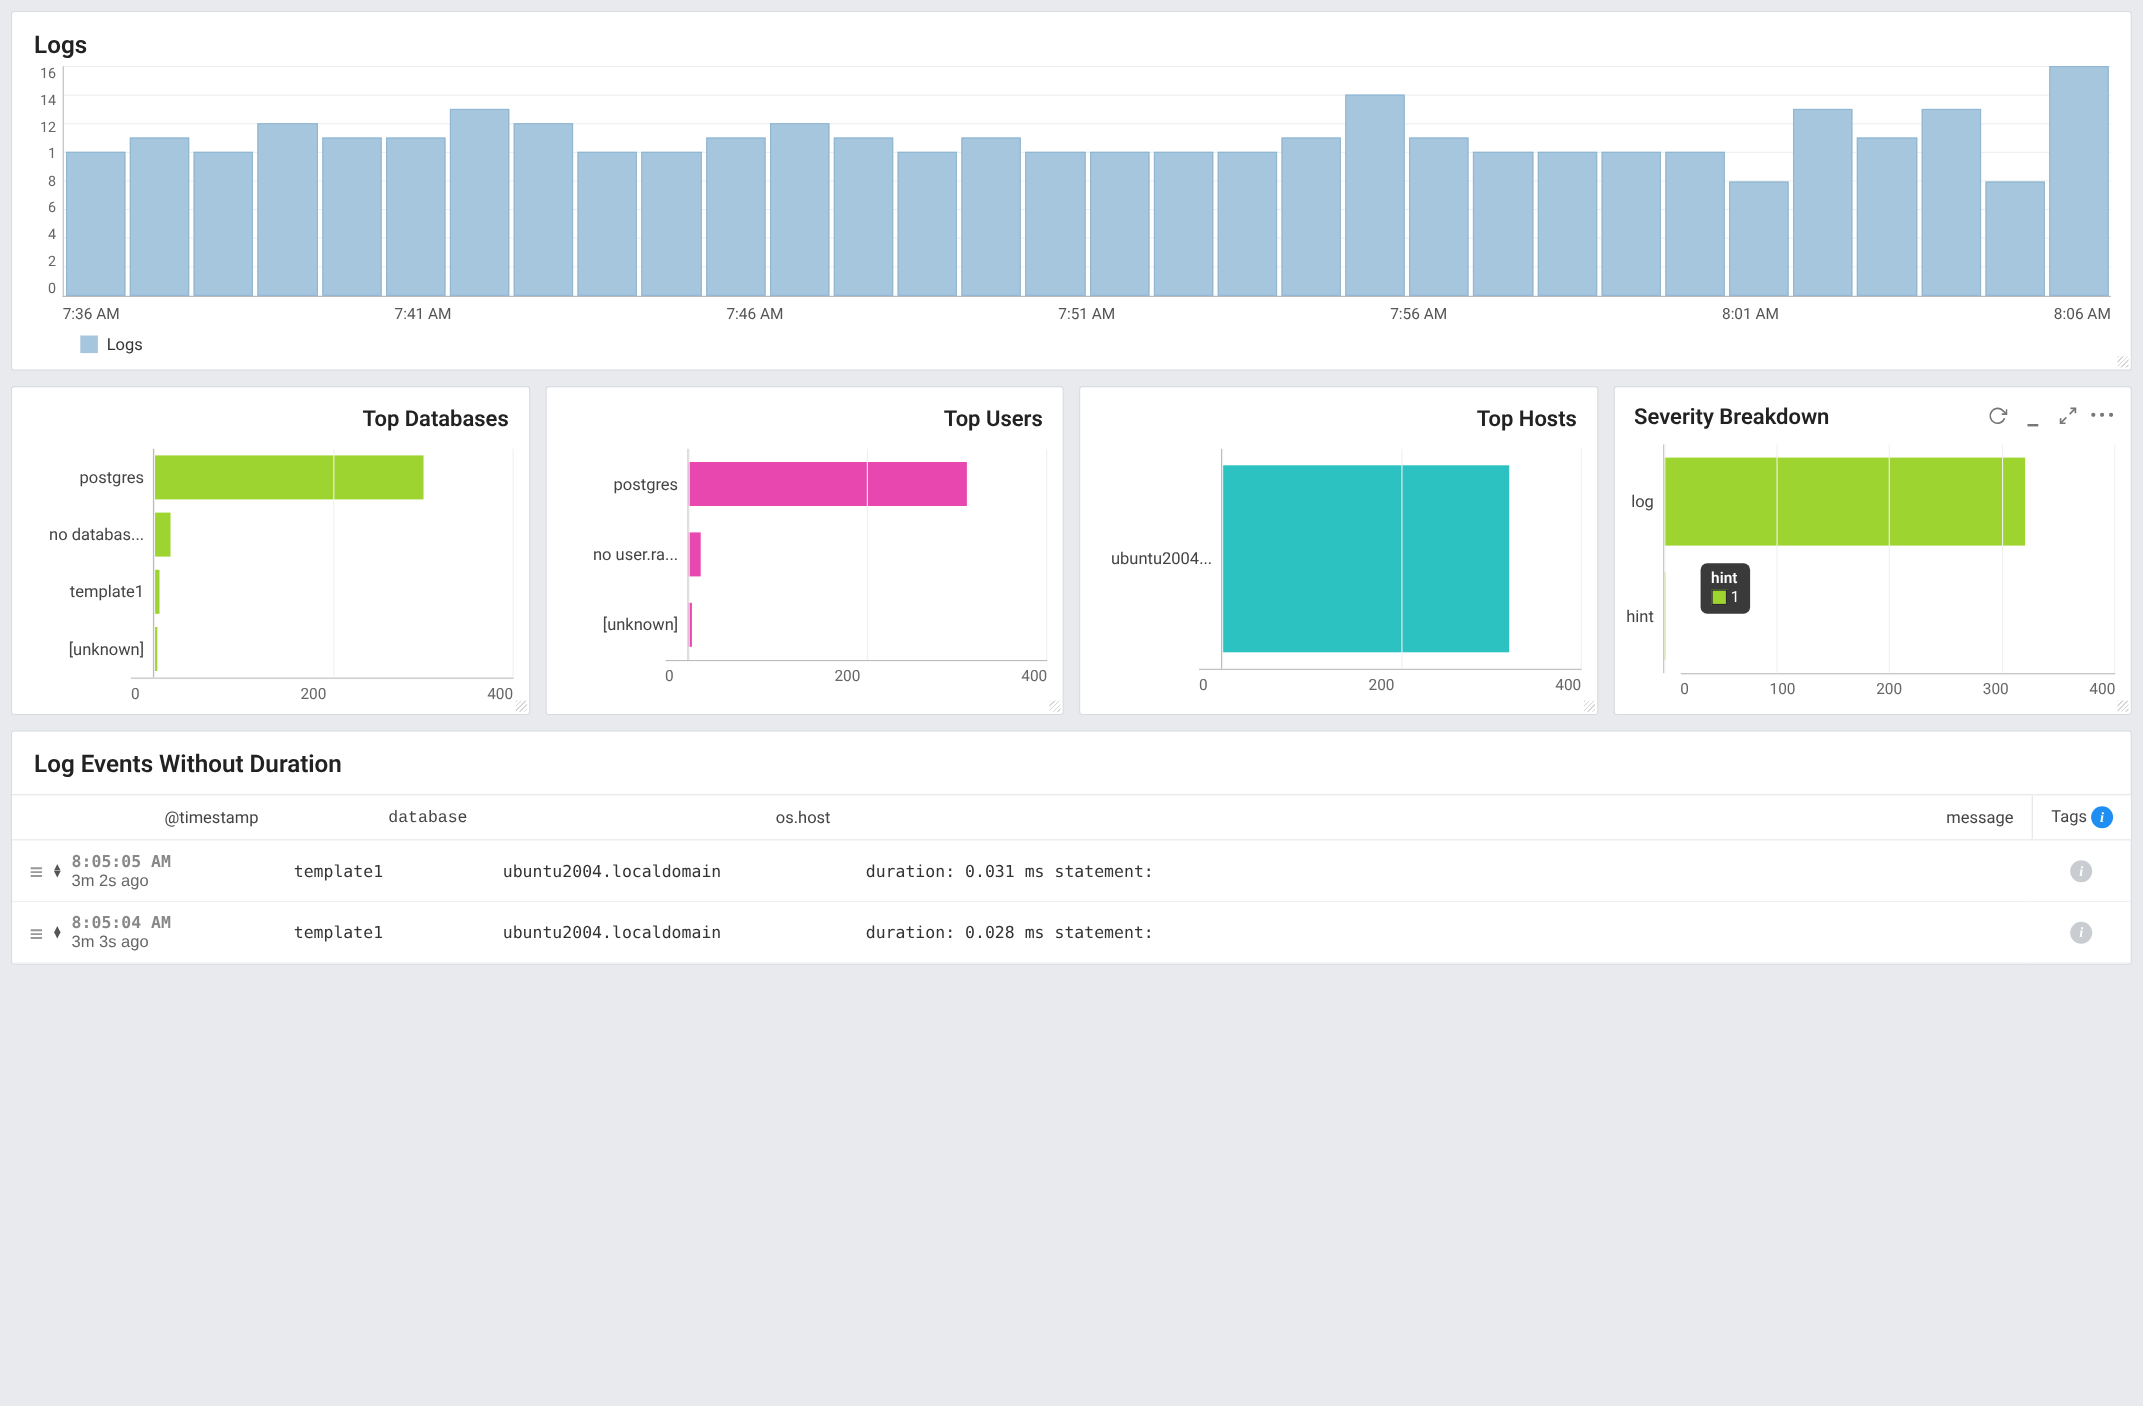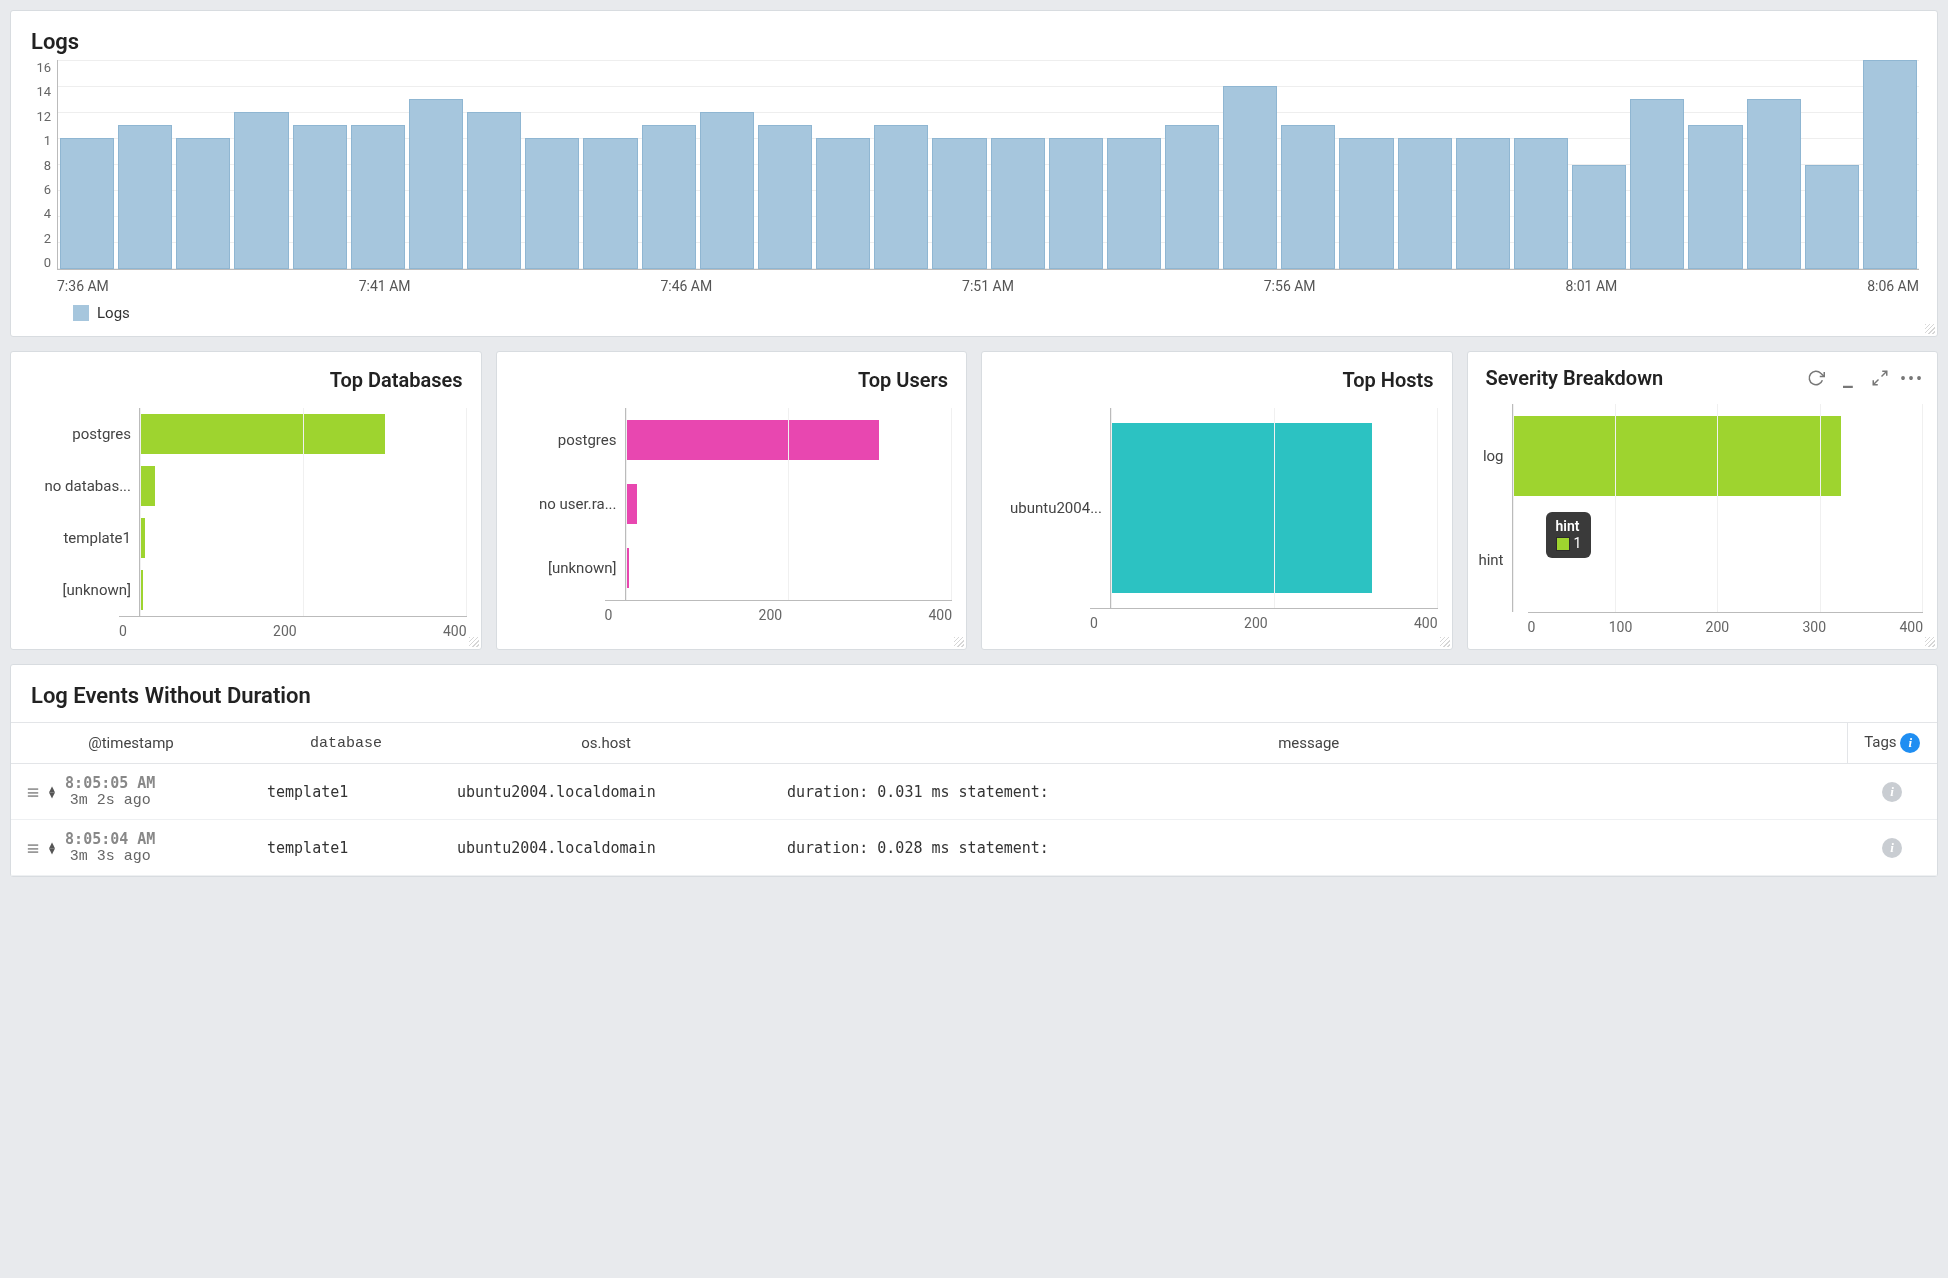--- a/index.html
+++ b/index.html
@@ -184,40 +184,40 @@
   .tooltip-box .sw { width: 14px; height: 14px; background:#9ed42f; display:inline-block; vertical-align:middle; margin-right:4px; border:1px solid #2b2b2b; }
 
   
   #events-card .card-title { font-size: 22px; padding: 18px 20px 14px 20px; }
   table.events {
     width: 100%;
     border-collapse: collapse;
     font-size: 15px;
   }
   table.events th {
-    text-align: center;
+    text-align: right;
     font-weight: 400;
     color: #444;
     border-top: 1px solid #e3e5e8;
     border-bottom: 1px solid #e3e5e8;
     padding: 10px 16px;
     background: #fff;
   }
   table.events td {
     padding: 10px 16px;
     border-bottom: 1px solid #eef0f2;
     vertical-align: middle;
     font-family: "SFMono-Regular", Menlo, Consolas, monospace;
     color: #333;
   }
   .row-handle {
     display: flex; align-items: center; gap: 10px; color: #888;
   }
   .ts-main { font-weight: 700; }
-  .ts-sub { color: #666; font-weight: 400; font-family: Liberation Mono, monospace; text-align: center; }
+  .ts-sub { color: #666; font-weight: 400; font-family: Liberation Sans, sans-serif; }
   .info-dot {
     width: 20px; height: 20px; border-radius: 50%;
     background: #c9cdd2; color: #fff; display:inline-flex;
     align-items:center; justify-content:center; font-style: italic;
     font-family: Georgia, serif; font-weight: 700; font-size: 13px;
   }
   .info-dot.blue { background:#1f8ef2; }
   th.tags { text-align: center; }
 </style>
 </head>

